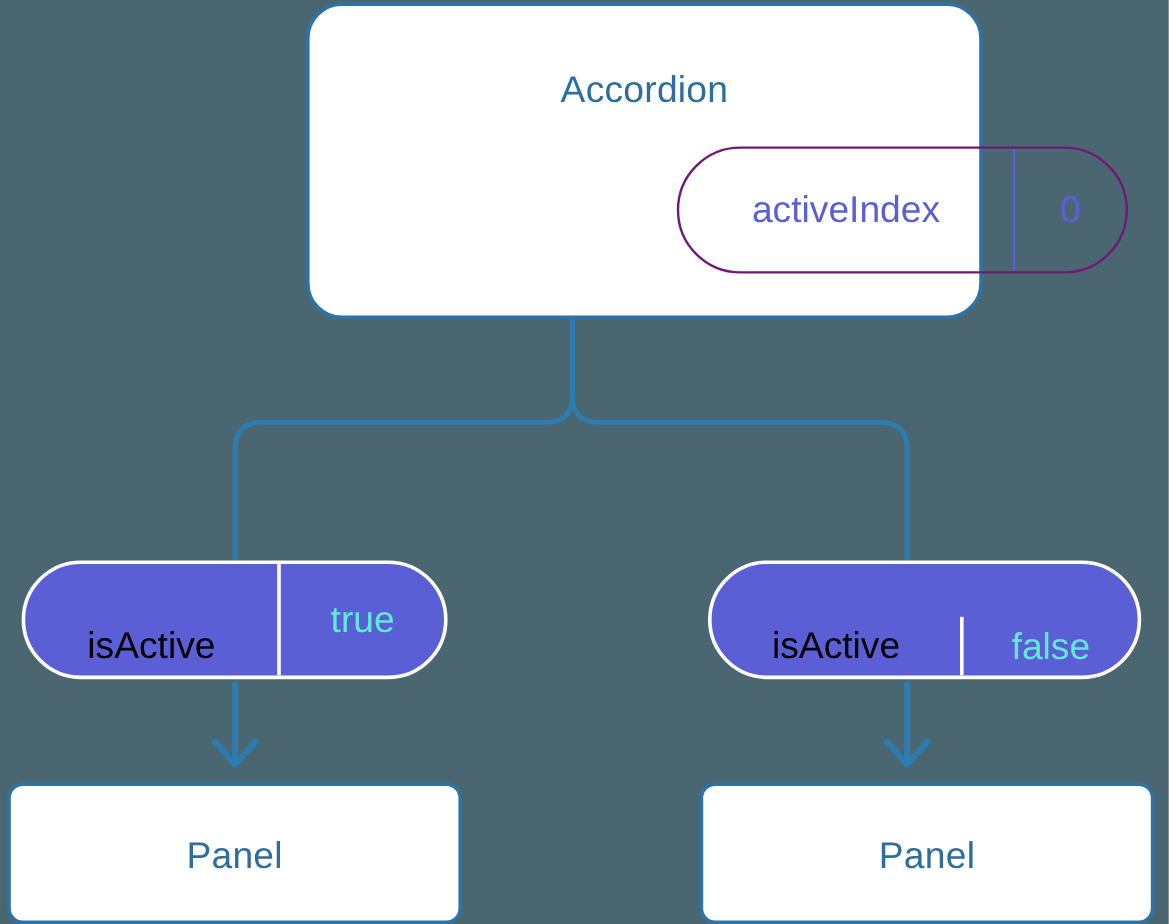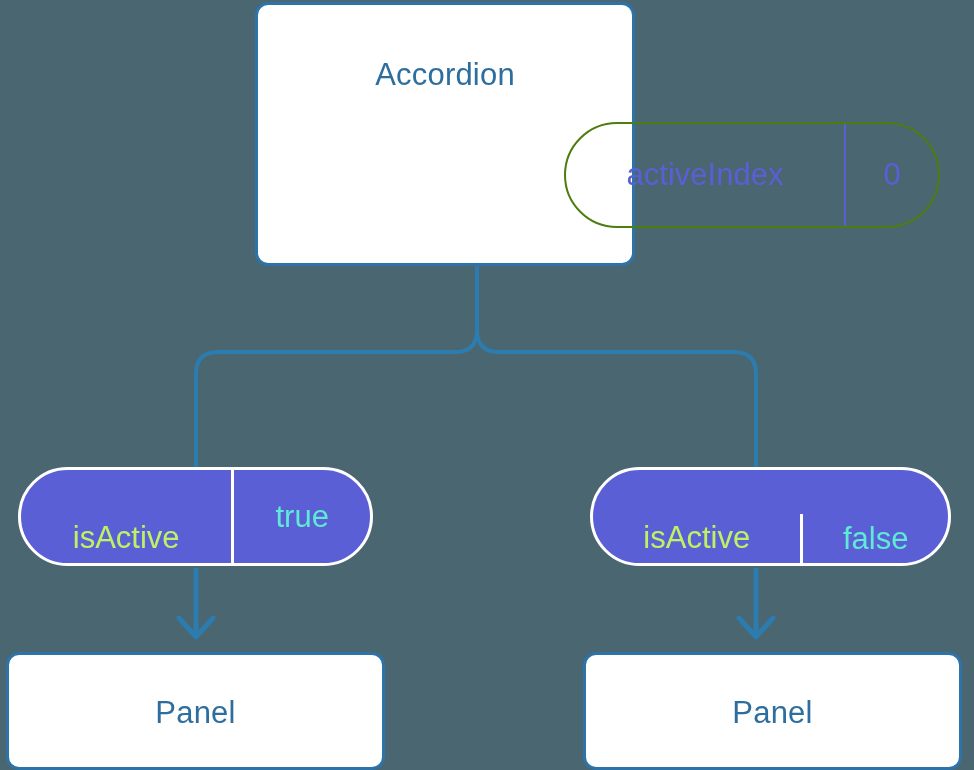--- a/index.html
+++ b/index.html
@@ -35,22 +35,23 @@
     position: absolute;
     background: #ffffff;
     border: 3px solid #2d73a8;
     border-radius: 13px;
     box-sizing: border-box;
   }
 
   #accordion-card {
     left: 255px;
     top: 2px;
-    width: 380px;
+    width: 564px;
     height: 264px;
+    border-radius: 30px;
   }
 
   .component-title {
     position: absolute;
     left: 0;
     right: 0;
     text-align: center;
     color: #2d6e9e;
     font-size: 31px;
     font-weight: 400;
@@ -76,38 +77,38 @@
   .state-pill .pill-value {
     display: flex;
     align-items: center;
     justify-content: center;
     box-sizing: border-box;
     white-space: nowrap;
   }
 
   
   .state-pill.outline {
-    border: 2px solid #4d7c0f;
+    border: 2px solid #701a75;
     background: transparent;
   }
   .state-pill.outline .pill-key {
     color: #5b5fd6;
   }
   .state-pill.outline .pill-value {
     color: #5b5fd6;
     border-left: 2px solid #5b5fd6;
   }
 
   
   .state-pill.filled {
     border: 3px solid #ffffff;
     background: #5b5fd6;
   }
   .state-pill.filled .pill-key {
-    color: #bef264;
+    color: #000000;
     margin-top: 43px;
   }
   .state-pill.filled .pill-value {
     color: #5eead4;
     border-left: 3px solid #ffffff;
   }
 
   #active-index-pill {
     left: 306px;
     top: 117px;

